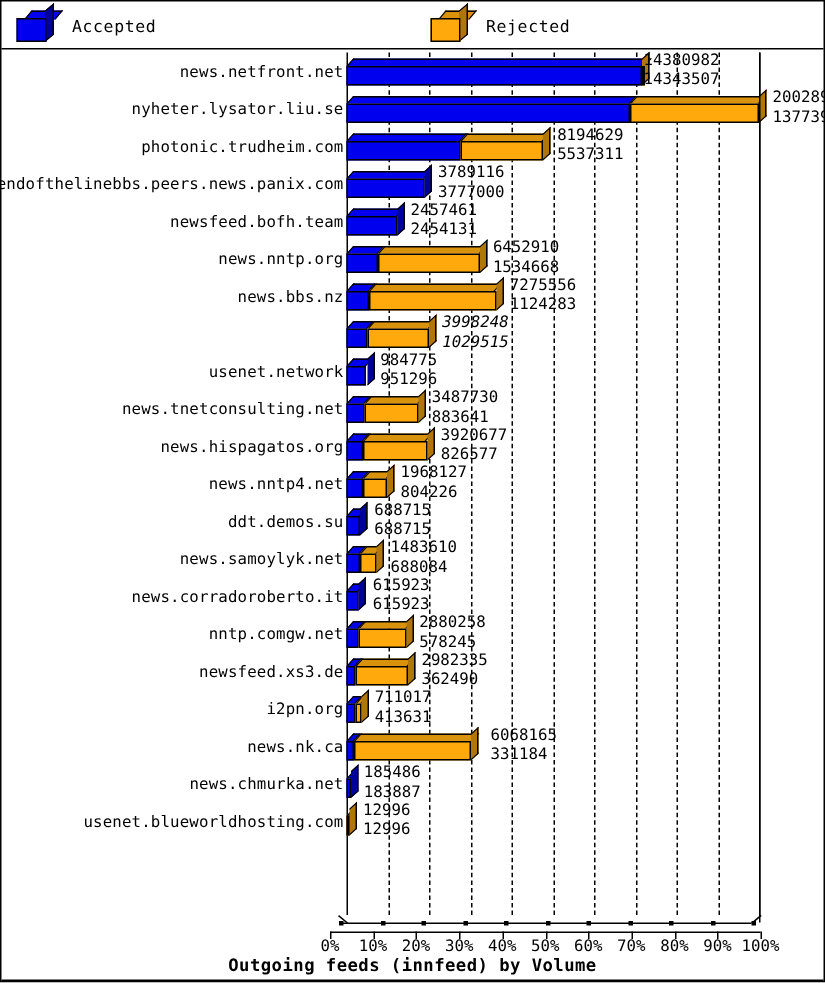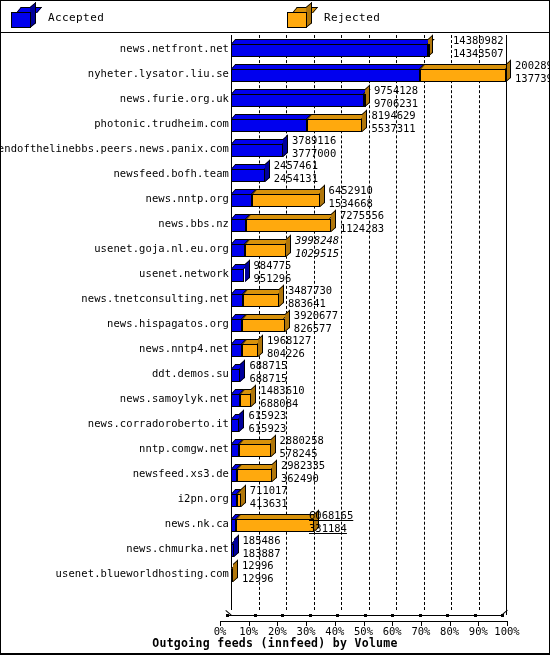--- a/index.html
+++ b/index.html
@@ -267,21 +267,21 @@
           <div class="row-label">news.netfront.net</div>
           <div class="bar-wrap" style="width: 197.452px;">
             <div class="topface blue" style="left: 0px; width: 196.938px;"></div>
             <div class="topface orange" style="left: 196.938px; width: 0.514535px;"></div>
             <div class="sideface orange" style="left: 197.452px;"></div>
             <div class="bar" style="width: 197.452px;">
               <div class="seg blue" style="left: 0px; width: 196.938px;"></div>
               <div class="seg orange" style="left: 196.938px; width: 0.514535px;"></div>
             </div>
           </div>
-          <div class="val-group" style="left: 449px;">
+          <div class="val-group" style="left: 425px;">
             <div>14380982</div>
             <div>14343507</div>
           </div>
         </div>
         <div class="row">
           <div class="row-label">nyheter.lysator.liu.se</div>
           <div class="bar-wrap" style="width: 275px;">
             <div class="topface blue" style="left: 0px; width: 189.117px;"></div>
             <div class="topface orange" style="left: 189.117px; width: 85.8825px;"></div>
             <div class="sideface orange" style="left: 275px;"></div>
@@ -289,36 +289,20 @@
               <div class="seg blue" style="left: 0px; width: 189.117px;"></div>
               <div class="seg orange" style="left: 189.117px; width: 85.8825px;"></div>
             </div>
           </div>
           <div class="val-group" style="left: 511px;">
             <div>20028991</div>
             <div>13773937</div>
           </div>
         </div>
         <div class="row">
-          <div class="row-label">news.furie.org.uk</div>
-          <div class="bar-wrap" style="width: 133.925px;">
-            <div class="topface blue" style="left: 0px; width: 133.267px;"></div>
-            <div class="topface orange" style="left: 133.267px; width: 0.65763px;"></div>
-            <div class="sideface orange" style="left: 133.925px;"></div>
-            <div class="bar" style="width: 133.925px;">
-              <div class="seg blue" style="left: 0px; width: 133.267px;"></div>
-              <div class="seg orange" style="left: 133.267px; width: 0.65763px;"></div>
-            </div>
-          </div>
-          <div class="val-group" style="left: 369.925px;">
-            <div>9754128</div>
-            <div>9706231</div>
-          </div>
-        </div>
-        <div class="row">
           <div class="row-label">photonic.trudheim.com</div>
           <div class="bar-wrap" style="width: 131.427px;">
             <div class="topface blue" style="left: 0px; width: 76.0278px;"></div>
             <div class="topface orange" style="left: 76.0278px; width: 55.3991px;"></div>
             <div class="sideface orange" style="left: 131.427px;"></div>
             <div class="bar" style="width: 131.427px;">
               <div class="seg blue" style="left: 0px; width: 76.0278px;"></div>
               <div class="seg orange" style="left: 76.0278px; width: 55.3991px;"></div>
             </div>
           </div>
@@ -381,21 +365,20 @@
               <div class="seg blue" style="left: 0px; width: 15.4365px;"></div>
               <div class="seg orange" style="left: 15.4365px; width: 84.4576px;"></div>
             </div>
           </div>
           <div class="val-group" style="left: 335.894px;">
             <div>7275556</div>
             <div>1124283</div>
           </div>
         </div>
         <div class="row">
-          <div class="row-label">usenet.goja.nl.eu.org</div>
           <div class="bar-wrap" style="width: 54.8963px;">
             <div class="topface blue" style="left: 0px; width: 14.1353px;"></div>
             <div class="topface orange" style="left: 14.1353px; width: 40.761px;"></div>
             <div class="sideface orange" style="left: 54.8963px;"></div>
             <div class="bar" style="width: 54.8963px;">
               <div class="seg blue" style="left: 0px; width: 14.1353px;"></div>
               <div class="seg orange" style="left: 14.1353px; width: 40.761px;"></div>
             </div>
           </div>
           <div class="val-group" style="left: 290.896px; font-style: italic;">
@@ -561,21 +544,21 @@
           <div class="row-label">news.nk.ca</div>
           <div class="bar-wrap" style="width: 83.3165px;">
             <div class="topface blue" style="left: 0px; width: 4.54719px;"></div>
             <div class="topface orange" style="left: 4.54719px; width: 78.7693px;"></div>
             <div class="sideface orange" style="left: 83.3165px;"></div>
             <div class="bar" style="width: 83.3165px;">
               <div class="seg blue" style="left: 0px; width: 4.54719px;"></div>
               <div class="seg orange" style="left: 4.54719px; width: 78.7693px;"></div>
             </div>
           </div>
-          <div class="val-group" style="left: 305px; text-decoration: underline;">
+          <div class="val-group" style="left: 323px;">
             <div>6068165</div>
             <div>331184</div>
           </div>
         </div>
         <div class="row">
           <div class="row-label">news.chmurka.net</div>
           <div class="bar-wrap" style="width: 2.54674px;">
             <div class="topface blue" style="left: 0px; width: 2.52479px;"></div>
             <div class="sideface blue" style="left: 2.54674px;"></div>
             <div class="bar" style="width: 2.54674px;">

